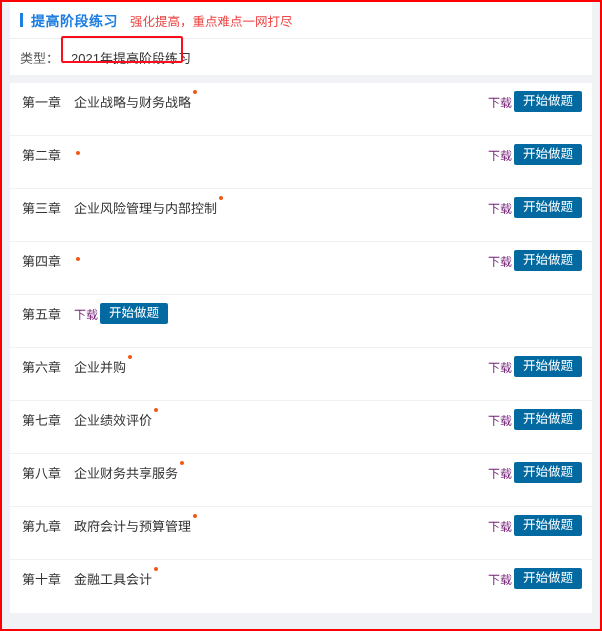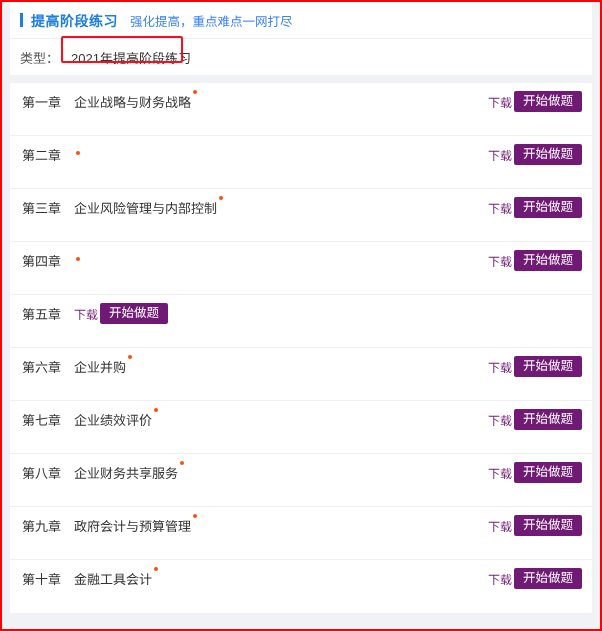--- a/index.html
+++ b/index.html
@@ -59,21 +59,21 @@
   }
   .page-title {
     font-size: 14px;
     color: #1f7fe0;
     font-weight: bold;
     letter-spacing: .5px;
     white-space: nowrap;
   }
   .page-subtitle {
     font-size: 12.5px;
-    color: #3b82f6;
+    color: #ef4444;
     margin-left: 12px;
     white-space: nowrap;
   }
 
   .header-divider {
     height: 1px;
     background: #eceff1;
     margin: 0 0px;
   }
 
@@ -177,21 +177,21 @@
   }
   .download-link {
     font-size: 12px;
     color: #701a75;
     margin-right: 2px;
     white-space: nowrap;
     cursor: pointer;
     flex: 0 0 auto;
   }
   .start-button {
-    background: #701a75;
+    background: #0369a1;
     color: #ffffff;
     font-size: 12.5px;
     border: none;
     border-radius: 2px;
     padding: 0 9px;
     height: 21px;
     line-height: 21px;
     white-space: nowrap;
     cursor: pointer;
     flex: 0 0 auto;

